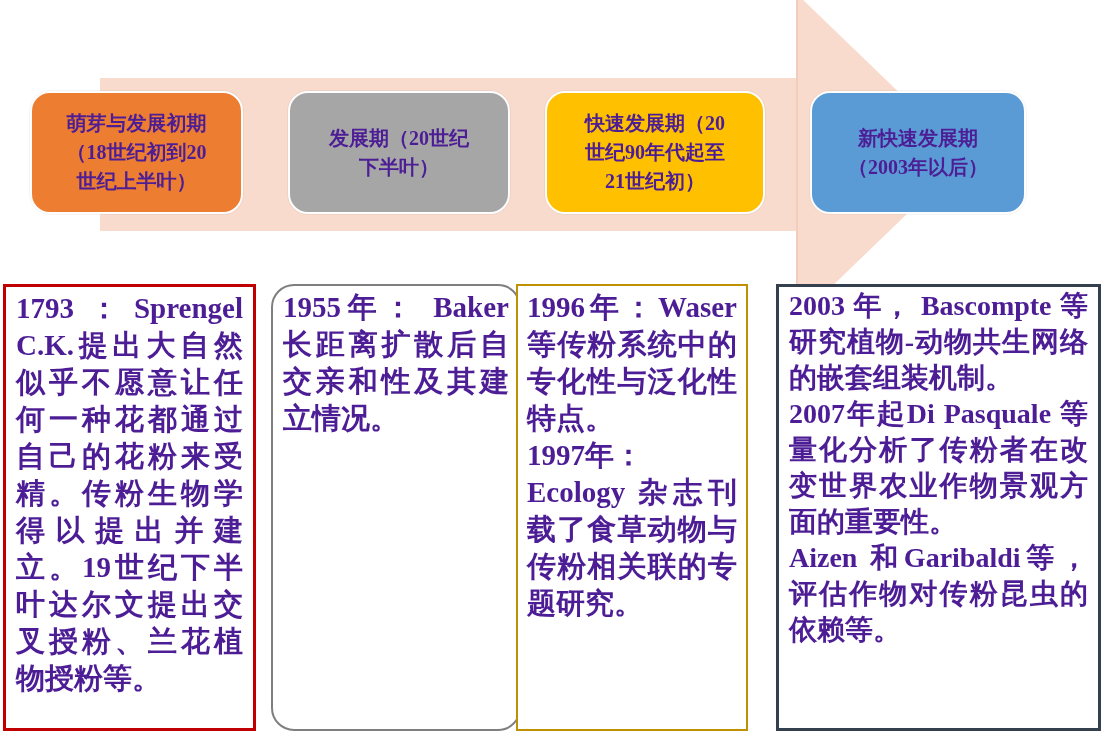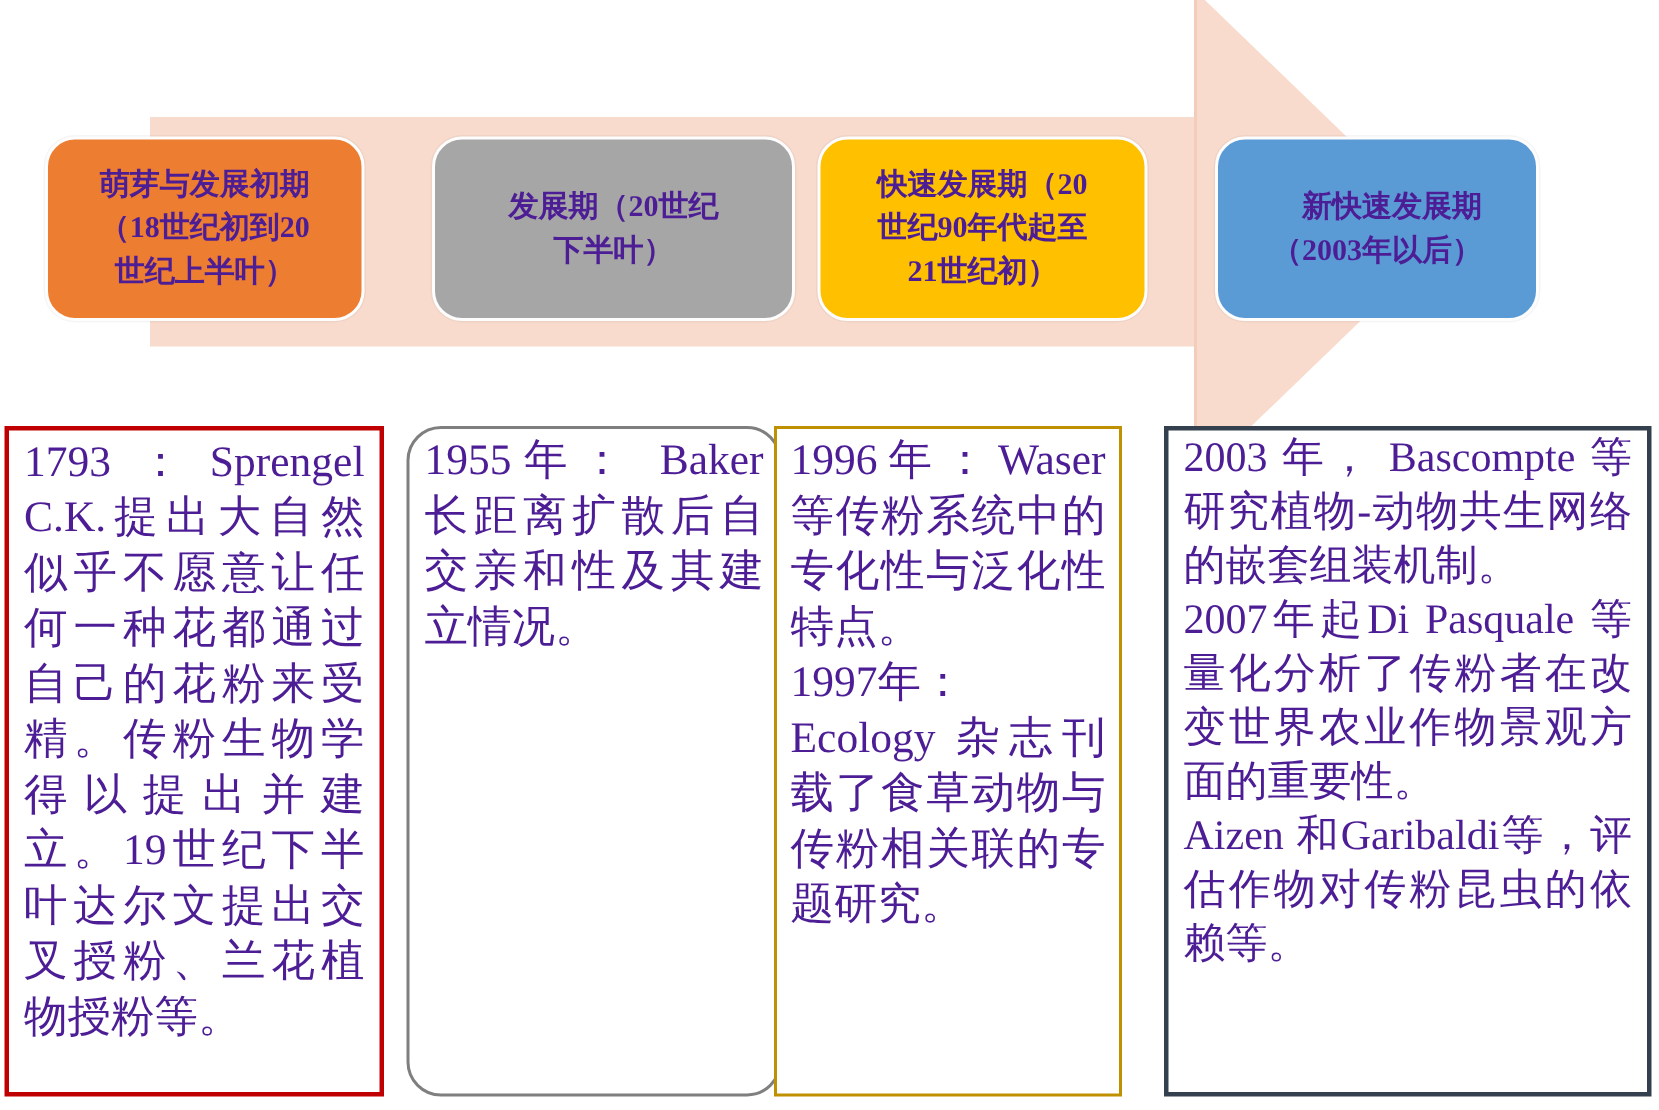--- a/index.html
+++ b/index.html
@@ -9,28 +9,28 @@
   }
   .arrow-svg{position:absolute;left:0;top:0;width:1106px;height:740px;display:block;}
   .stage{
     position:absolute;top:91px;height:123px;box-sizing:border-box;
     border:2px solid #fdfdfd;border-radius:20px;
     display:flex;align-items:center;justify-content:center;
     text-align:center;font-weight:bold;font-size:20px;line-height:29px;
     white-space:pre-line;box-shadow:0 0 0 1px rgba(0,0,0,0.04);
   }
   #stage-0{left:30px;width:213px;}
-  #stage-1{left:288px;width:242px;}
+  #stage-1{left:288px;width:222px;}
   #stage-2{left:545px;width:220px;}
   #stage-3{left:810px;width:216px;}
   .detail{
     position:absolute;top:284px;height:447px;box-sizing:border-box;background:#ffffff;
     border-style:solid;border-color:#000;
   }
-  .detail-text{text-align:justify;white-space:pre-line;}
+  .detail-text{text-align:justify;white-space:pre-line;font-weight:bold;}
   #detail-0{left:3px;width:253px;border-width:3px;padding:3px 10px;font-size:29px;line-height:37px;}
   #detail-1{left:271px;width:250px;border-width:2px;padding:3px 10px;font-size:29px;line-height:37px;}
   #detail-2{left:516px;width:232px;border-width:2px;padding:3px 9px;font-size:29px;line-height:37px;}
   #detail-3{left:776px;width:325px;border-width:3px;padding:1px 10px;font-size:28px;line-height:36px;}
 </style>
 </head>
 <body>
 
 <div class="canvas">
 
@@ -46,21 +46,21 @@
   </div>
   <div class="stage" id="stage-1" style="background: rgb(166, 166, 166);">
     <span class="stage-label">发展期（20世纪
 下半叶）</span>
   </div>
   <div class="stage" id="stage-2" style="background: rgb(255, 192, 0);">
     <span class="stage-label">快速发展期（20
 世纪90年代起至
 21世纪初）</span>
   </div>
-  <div class="stage" id="stage-3" style="background: rgb(91, 155, 213); text-align: right;">
+  <div class="stage" id="stage-3" style="background: rgb(91, 155, 213);">
     <span class="stage-label">新快速发展期
 （2003年以后）</span>
   </div>
 
   <div class="detail" id="detail-0" style="border-color: rgb(192, 0, 0);">
     <div class="detail-text">1793：Sprengel C.K.提出大自然似乎不愿意让任何一种花都通过自己的花粉来受精。传粉生物学得以提出并建立。19世纪下半叶达尔文提出交叉授粉、兰花植物授粉等。</div>
   </div>
   <div class="detail" id="detail-1" style="border-color: rgb(127, 127, 127); border-radius: 23px;">
     <div class="detail-text">1955年： Baker 长距离扩散后自交亲和性及其建立情况。</div>
   </div>

